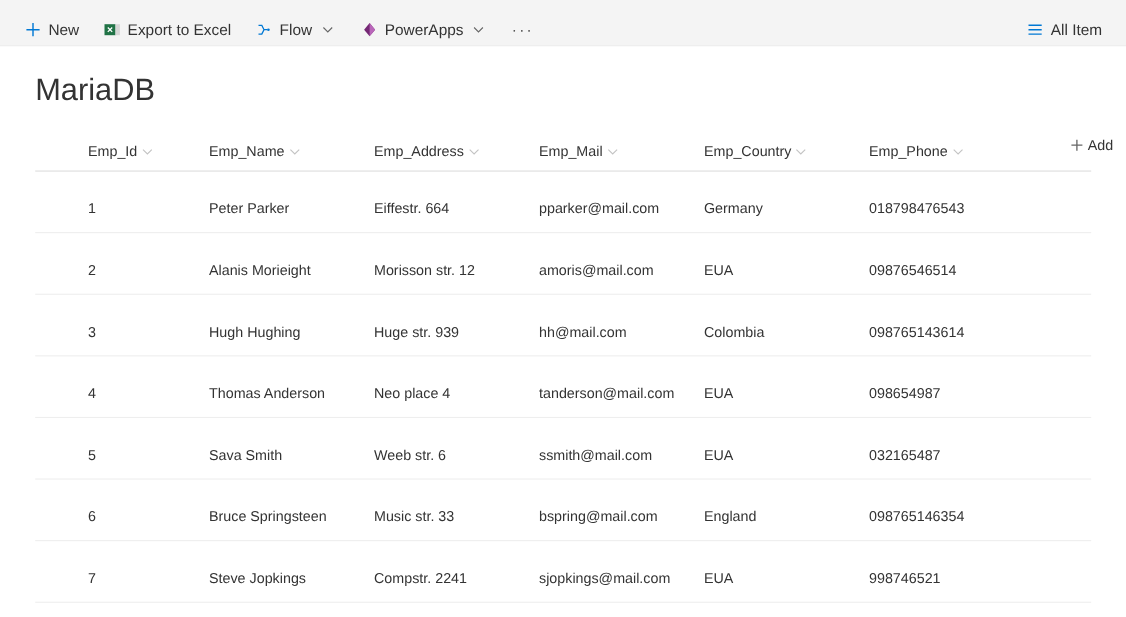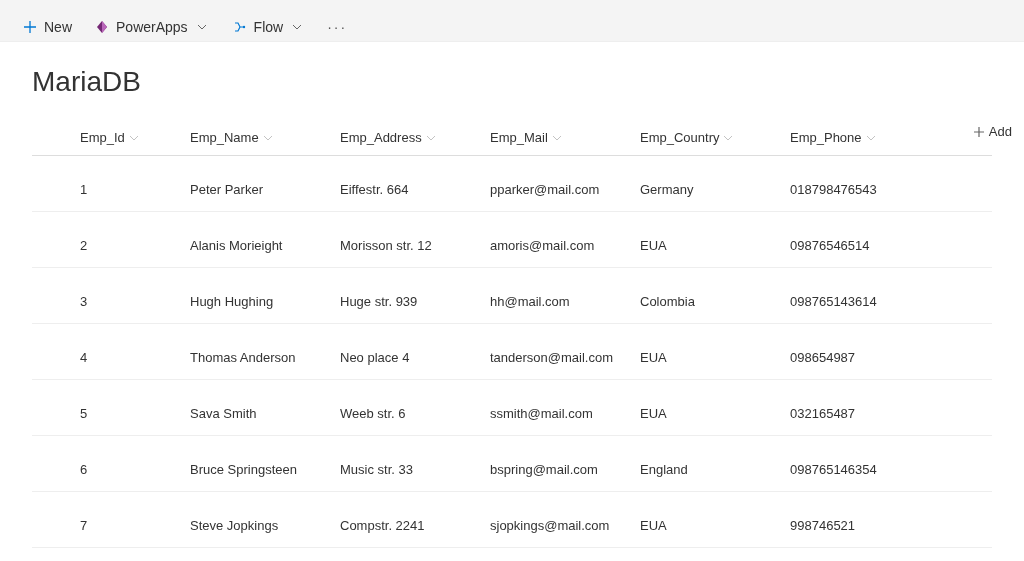--- a/index.html
+++ b/index.html
@@ -36,47 +36,65 @@
     <span class="tb-icon">
       <svg viewBox="0 0 16 16" width="16" height="16">
           <path d="M8 2v12M2 8h12" stroke="#0078d4" stroke-width="1.3" fill="none"></path>
         </svg>
     </span>
     <span>New</span>
   </div>
   <div class="tb-btn">
     <span class="tb-icon">
       <svg viewBox="0 0 16 16" width="16" height="16">
+          <rect x="1" y="3" width="10" height="10" fill="#217346"></rect>
+          <path d="M4 6l4 4M8 6l-4 4" stroke="#fff" stroke-width="1.2"></path>
+          <rect x="11" y="3" width="4" height="10" fill="#d6d6d6"></rect>
+        </svg>
+    </span>
+    <span>Export to Excel</span>
+  </div>
+  <div class="tb-btn">
+    <span class="tb-icon">
+      <svg viewBox="0 0 16 16" width="16" height="16">
+          <path d="M3 4h3l2 4h3M3 12h3l2-4" stroke="#0078d4" stroke-width="1.2" fill="none"></path>
+          <circle cx="12" cy="8" r="1.2" fill="#0078d4"></circle>
+        </svg>
+    </span>
+    <span>Flow</span>
+    <span class="tb-icon">
+      <svg class="chev" viewBox="0 0 10 10">
+          <path d="M1 3l4 4 4-4" stroke="#666" stroke-width="1" fill="none"></path>
+        </svg>
+    </span>
+  </div>
+  <div class="tb-btn">
+    <span class="tb-icon">
+      <svg viewBox="0 0 16 16" width="16" height="16">
           <path d="M3 8l5-6 5 6-5 6z" fill="#742774"></path>
           <path d="M8 2l5 6-5 6" fill="#b966b9"></path>
         </svg>
     </span>
     <span>PowerApps</span>
     <span class="tb-icon">
       <svg class="chev" viewBox="0 0 10 10">
           <path d="M1 3l4 4 4-4" stroke="#666" stroke-width="1" fill="none"></path>
         </svg>
     </span>
   </div>
-  <div class="tb-btn">
-    <span class="tb-icon">
-      <svg viewBox="0 0 16 16" width="16" height="16">
-          <path d="M3 4h3l2 4h3M3 12h3l2-4" stroke="#0078d4" stroke-width="1.2" fill="none"></path>
-          <circle cx="12" cy="8" r="1.2" fill="#0078d4"></circle>
-        </svg>
-    </span>
-    <span>Flow</span>
-    <span class="tb-icon">
-      <svg class="chev" viewBox="0 0 10 10">
-          <path d="M1 3l4 4 4-4" stroke="#666" stroke-width="1" fill="none"></path>
-        </svg>
-    </span>
-  </div>
   <div class="more-dots">···</div>
   <div class="spacer"></div>
+  <div class="tb-btn">
+    <span class="tb-icon">
+      <svg viewBox="0 0 16 16" width="16" height="16">
+          <path d="M2 4h12M2 8h12M2 12h12" stroke="#0078d4" stroke-width="1.3"></path>
+        </svg>
+    </span>
+    <span>All Item</span>
+  </div>
 </div>
 
 <div class="content">
   <h1 class="page-title">MariaDB</h1>
 
   <div class="list-wrap">
     <div class="list-header">
       <div class="col col-id">
         <span class="hdr">
           <span>Emp_Id</span>

